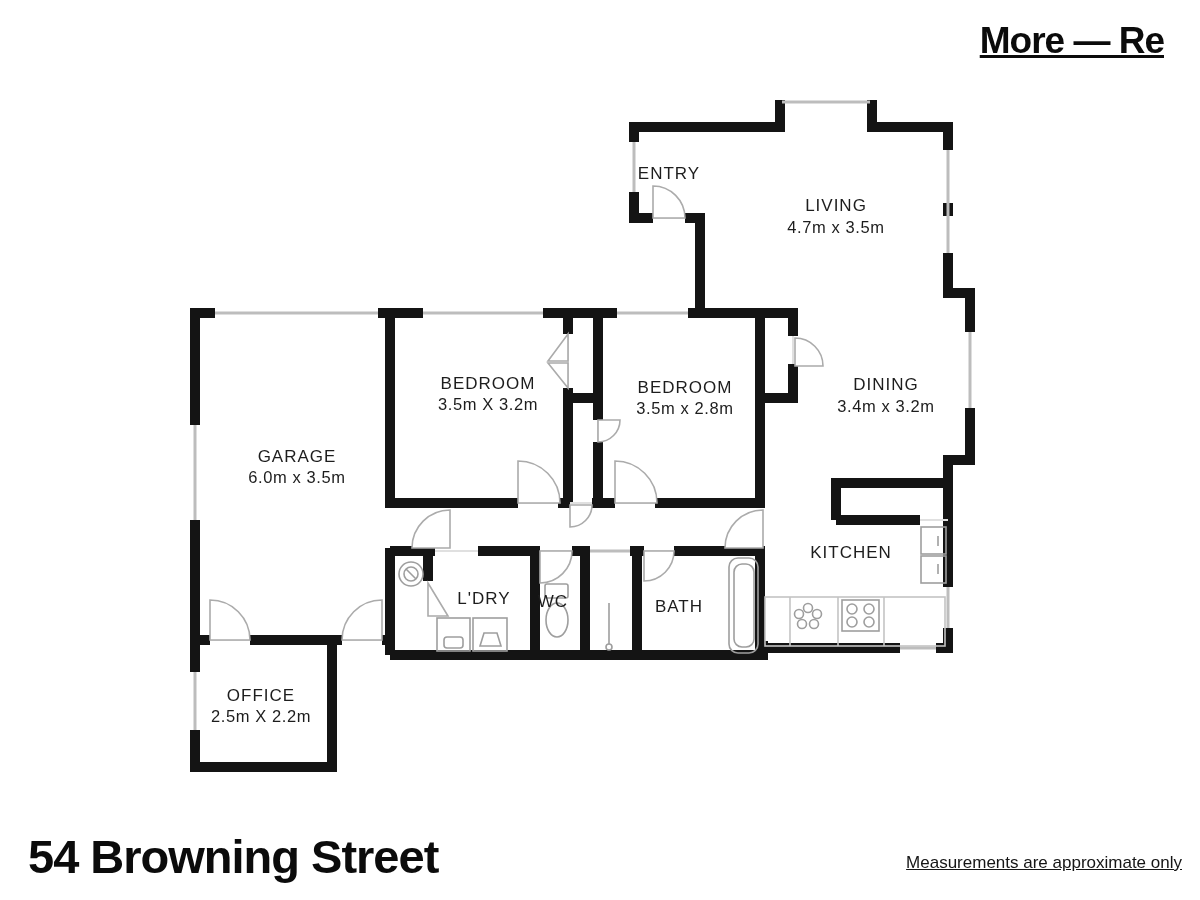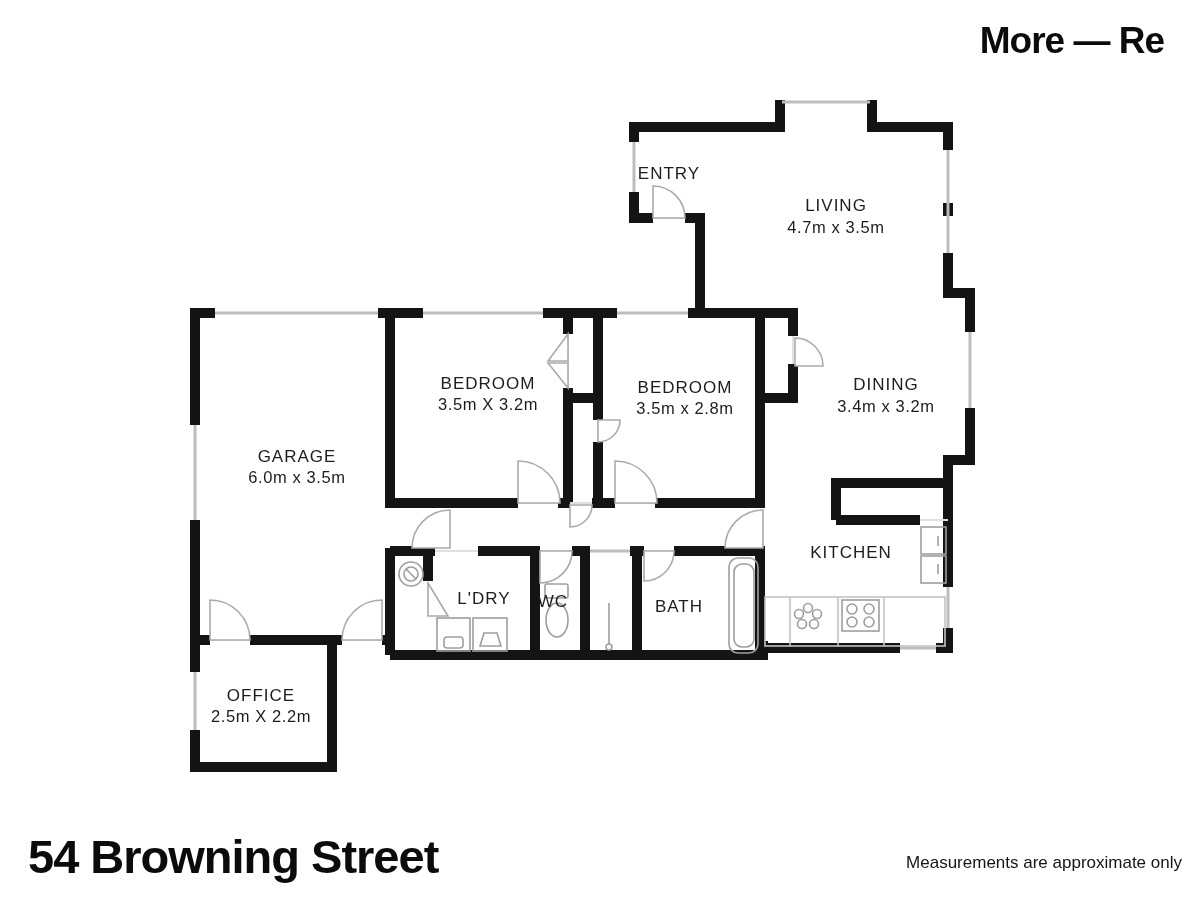--- a/index.html
+++ b/index.html
@@ -2,28 +2,28 @@
 <html><head>
 <meta charset="utf-8">
 <style>
   html,body{margin:0;padding:0;background:#ffffff;}
   .page{
     position:relative;width:1200px;height:900px;background:#ffffff;
     font-family:"Liberation Sans",sans-serif;overflow:hidden;
   }
   .brand{
     position:absolute;top:20px;right:36px;font-size:37px;font-weight:800;
-    letter-spacing:-1px;color:#0b0b0b;
+    letter-spacing:-1px;color:#0b0b0b;text-decoration:underline;
   }
   .address{
     position:absolute;bottom:16px;left:28px;font-size:47px;font-weight:800;
     letter-spacing:-1px;color:#0b0b0b;
   }
   .disclaimer{
-    position:absolute;bottom:27px;right:18px;font-size:17px;color:#151515;
+    position:absolute;bottom:27px;right:18px;font-size:17px;color:#151515;text-decoration:underline;
   }
   svg{position:absolute;left:0;top:0;}
   .wall{stroke:#141414;stroke-width:10;fill:none;stroke-linecap:butt;}
   .win{stroke:#bdbdbd;stroke-width:3;fill:none;}
   .thr{stroke:#e0e0e0;stroke-width:2;fill:none;}
   .door{fill:#ffffff;stroke:#ababab;stroke-width:1.6;}
   .fix{fill:none;stroke:#9e9e9e;stroke-width:1.6;}
   .fixlight{fill:none;stroke:#c4c4c4;stroke-width:1.6;}
   .lbl{fill:#1d1d1d;font-size:17px;letter-spacing:1px;}
   .dims{fill:#1d1d1d;font-size:16.5px;letter-spacing:0.6px;}

